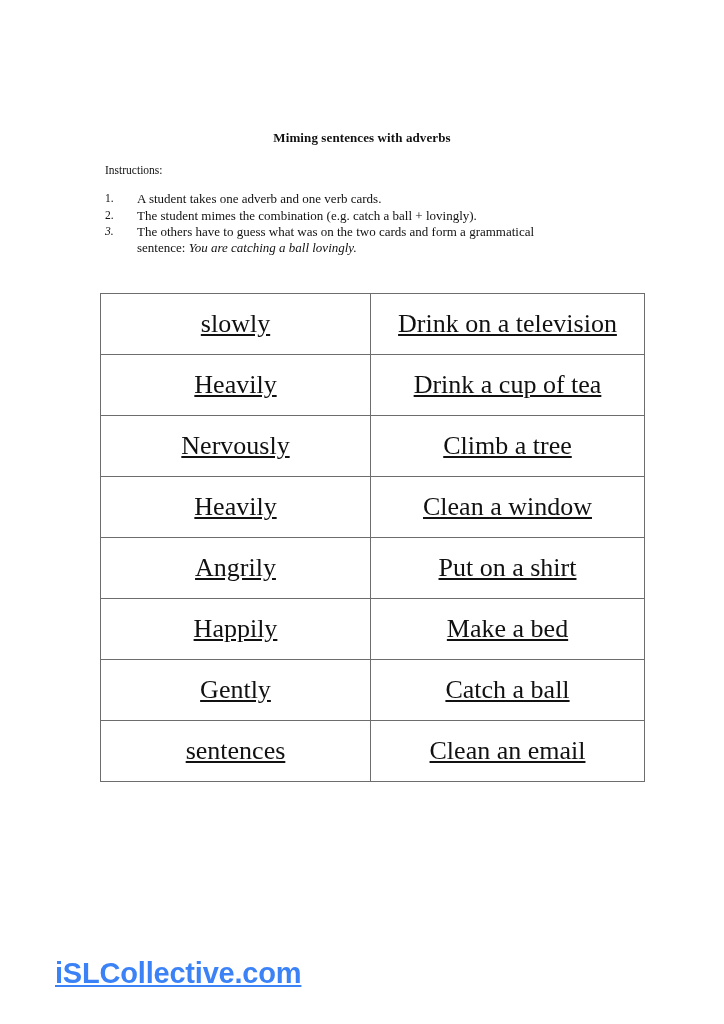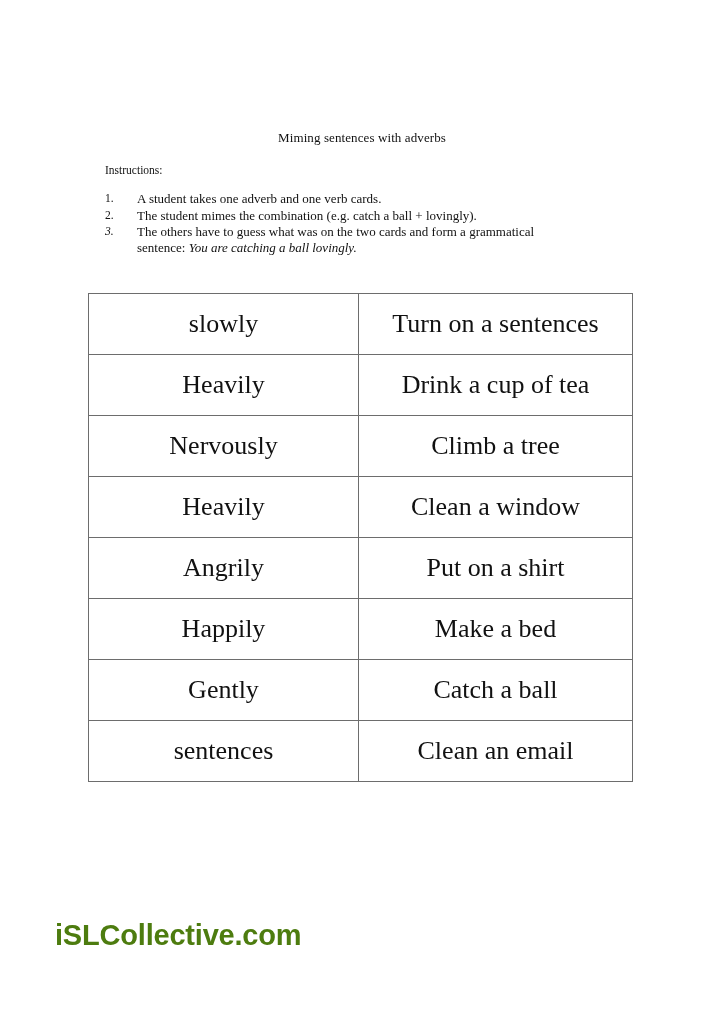--- a/index.html
+++ b/index.html
@@ -25,21 +25,21 @@
   }
 
   
   .doc-title {
     position: absolute;
     left: 0;
     top: 130px;
     width: 724px;
     text-align: center;
     font-size: 13px;
-    font-weight: normal;
+    font-weight: bold;
     letter-spacing: 0.1px;
     line-height: 16px;
   }
 
   
   .instructions-block {
     position: absolute;
     left: 105px;
     top: 163px;
     width: 470px;
@@ -74,52 +74,54 @@
     flex: 1 1 auto;
     font-size: 13px;
   }
   .step-text .em {
     font-style: italic;
   }
 
   
   .cards-table {
     position: absolute;
-    left: 88px;
+    left: 100px;
     top: 293px;
     width: 518px;
     border-collapse: collapse;
     table-layout: fixed;
+    text-decoration: underline;
   }
   .cards-table td {
     border: 1.3px solid #6d6d6d;
     height: 60px;
     text-align: center;
     vertical-align: middle;
     font-size: 26px;
     line-height: 30px;
     font-weight: normal;
     padding: 0 6px;
     color: #111111;
   }
   .cards-table td.col-adverb { width: 257px; }
   .cards-table td.col-verb   { width: 261px; }
 
   
   .footer-logo {
     position: absolute;
     left: 55px;
-    top: 918px;
+    top: 956px;
     font-family: "Liberation Sans", "DejaVu Sans", sans-serif;
     font-size: 29px;
     font-weight: bold;
-    color: #4d7c0f;
+    color: #3b82f6;
     letter-spacing: -0.2px;
     line-height: 34px;
     white-space: nowrap;
+    text-decoration: underline;
   }
 </style>
 </head>
 <body>
 
 <div class="page">
 
   <div class="doc-title">Miming sentences with adverbs</div>
 
   <div class="instructions-block">
@@ -137,21 +139,21 @@
           <span class="step-num italic">3.</span>
           <span class="step-text"><span>The others have to guess what was on the two cards and form a grammatical sentence: </span><span class="em">You are catching a ball lovingly.</span></span>
         </li>
       </ol>
   </div>
 
   <table class="cards-table">
     <tbody id="cards-body">
         <tr>
           <td class="col-adverb">slowly</td>
-          <td class="col-verb">Turn on a sentences</td>
+          <td class="col-verb">Drink on a television</td>
         </tr>
         <tr>
           <td class="col-adverb">Heavily</td>
           <td class="col-verb">Drink a cup of tea</td>
         </tr>
         <tr>
           <td class="col-adverb">Nervously</td>
           <td class="col-verb">Climb a tree</td>
         </tr>
         <tr>

